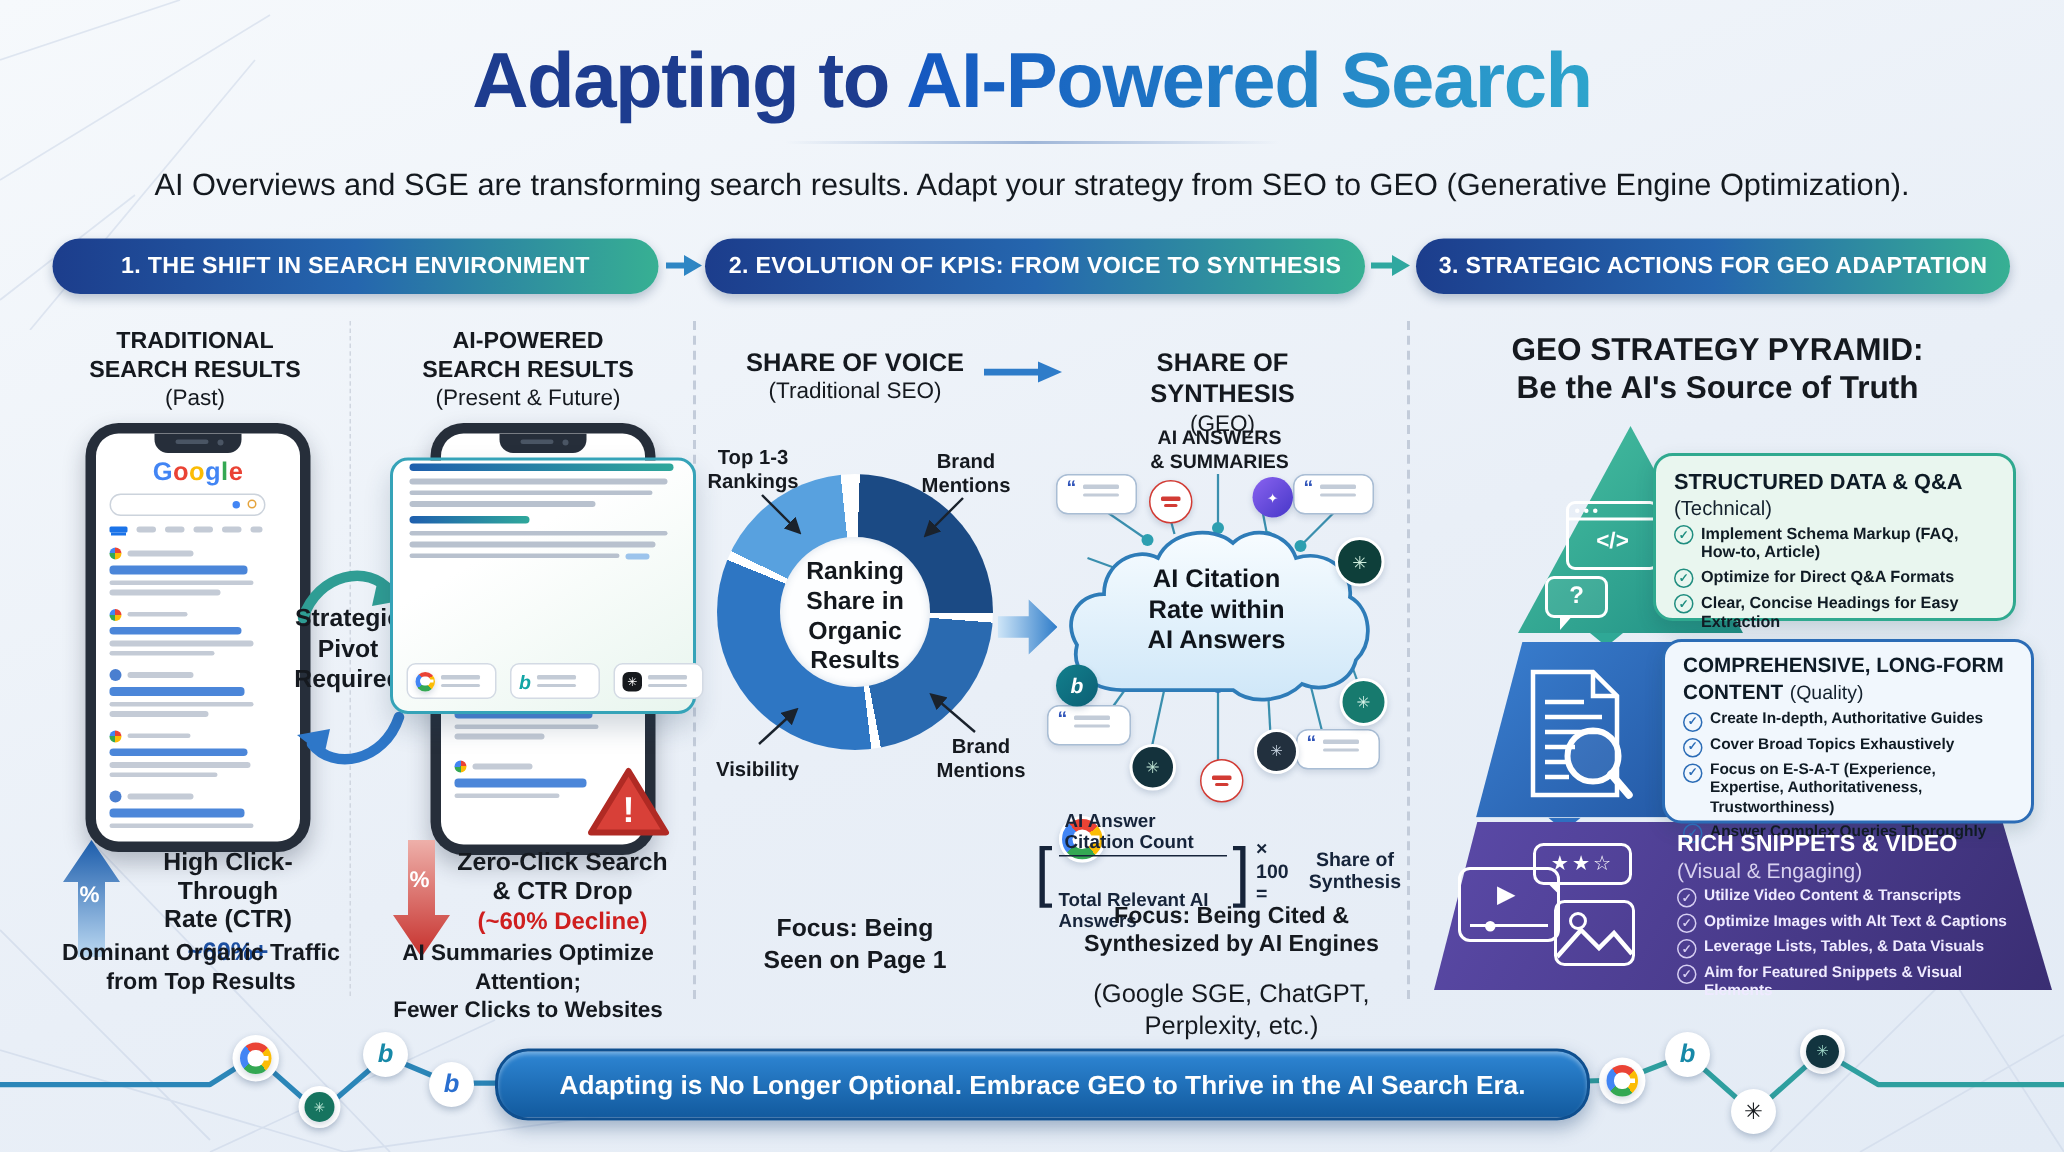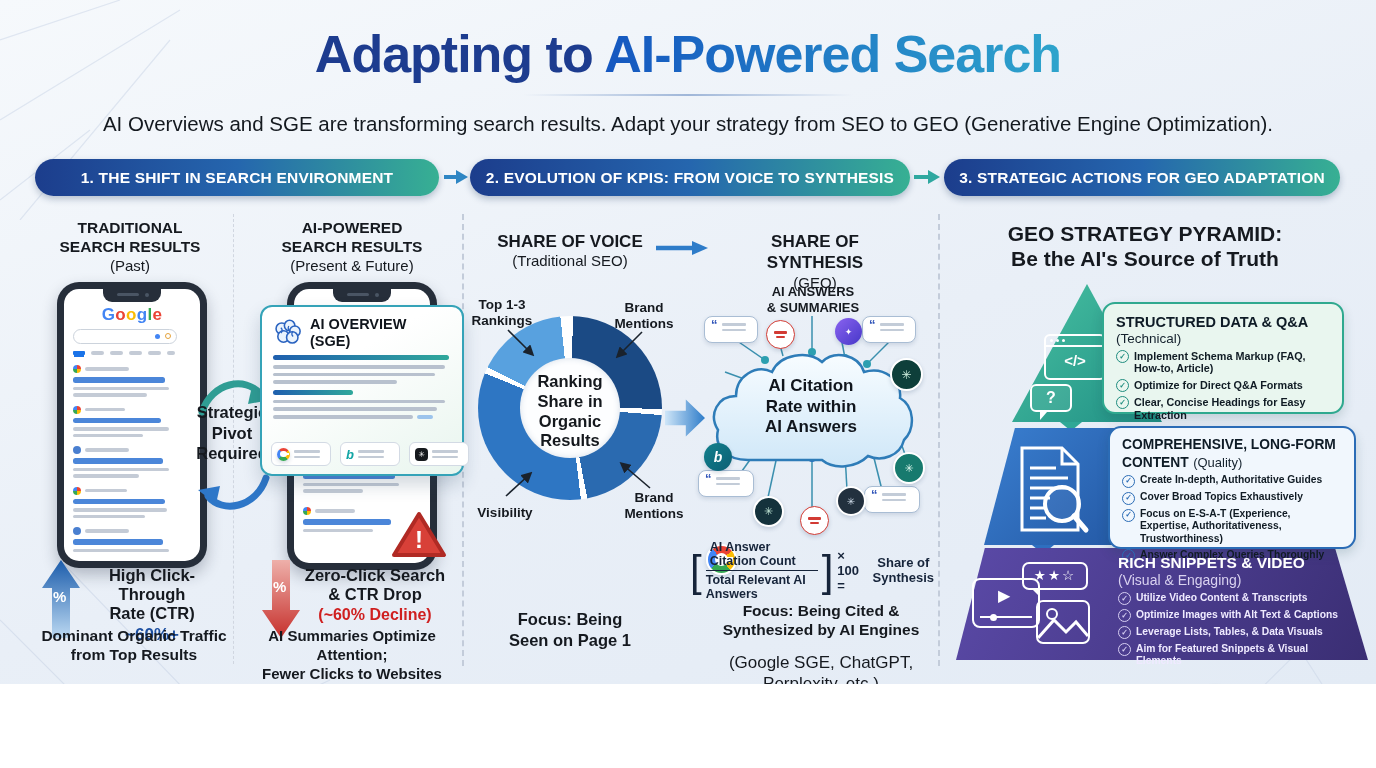--- a/index.html
+++ b/index.html
@@ -1,16 +1,16 @@
 <!DOCTYPE html>
 <html><head>
 <meta charset="utf-8">
 <style>
   html,body{margin:0;padding:0;}
-  .stage{position:relative;width:1376px;height:684px;overflow:hidden;
+  .stage{position:relative;width:1376px;height:768px;overflow:hidden;
     background:linear-gradient(160deg,#f6f9fc 0%,#e9eff7 55%,#e3ebf5 100%);
     font-family:"Liberation Sans",sans-serif;color:#15191f;}
   .abs{position:absolute;}
   .ctr{text-align:center;}
   .b{font-weight:bold;}
   
   .title{top:24px;left:0;width:100%;text-align:center;font-size:52px;font-weight:bold;letter-spacing:-1px;}
   .title .pfx{color:#1d3c8f;}
   .title .hl{background:linear-gradient(90deg,#1557c0,#2ea4cc);-webkit-background-clip:text;background-clip:text;color:transparent;}
   .title-rule{top:94px;left:523px;width:330px;height:2px;background:linear-gradient(90deg,transparent,#9fb6d8,transparent);}
@@ -53,21 +53,21 @@
     display:flex;align-items:flex-start;gap:4px;padding:3px 6px;box-sizing:border-box;}
   .qb .q{color:#2d52b8;font-weight:bold;font-size:13px;line-height:.8;}
   .qb .lines{display:flex;flex-direction:column;gap:3px;margin-top:3px;}
   .qb .lines i{display:block;width:24px;height:2.5px;background:#c3ccd8;border-radius:1px;}
   .cir{border-radius:50%;display:flex;align-items:center;justify-content:center;box-shadow:0 2px 4px rgba(40,70,110,.2);}
   .ring{background:#fff;}
   .gring{position:relative;background:conic-gradient(from -40deg,#ea4335 0 25%,#fbbc05 0 50%,#34a853 0 75%,#4285f4 0);}
   .gring::before{content:"";position:absolute;inset:26%;border-radius:50%;background:#fff;}
   .gring::after{content:"";position:absolute;right:8%;top:42%;width:38%;height:16%;background:#fff;}
   
-  .frac{display:flex;flex-direction:column;align-items:center;font-size:12.5px;font-weight:bold;color:#16243a;}
+  .frac{display:flex;flex-direction:column;align-items:center;font-size:12.5px;font-weight:bold;color:#16243a;gap:20px;}
   .frac .num{padding:0 4px 2px;border-bottom:1.8px solid #16243a;}
   .frac .den{padding-top:2px;}
   .brk{font-size:42px;font-weight:400;color:#16243a;transform:scaleY(1.05);line-height:1;}
   
   .pcard{border-radius:13px;box-sizing:border-box;padding:9px 12px;box-shadow:0 5px 11px rgba(30,70,80,.18);}
   .bullet{display:flex;gap:5px;align-items:flex-start;line-height:1.2;margin-top:3.5px;}
   .chk{flex:0 0 auto;width:11px;height:11px;border-radius:50%;border:1.4px solid #1f8d7f;color:#1f8d7f;
     font-size:8px;display:flex;align-items:center;justify-content:center;margin-top:.5px;font-weight:bold;}
   .chk.blue{border-color:#2b6cb6;color:#2b6cb6;}
   .chk.lav{border-color:#d6cef2;color:#d6cef2;}
@@ -231,36 +231,20 @@
             <span class="fav g"></span>
             <span class="gbar" style="width:40px;"></span>
           </div>
         <div class="bbar" style="width:88px;margin-top:4px;"></div>
         <div class="gbar" style="width:70px;margin-top:4px;"></div>
       </div>
     </div>
   </div>
 
   <div class="abs aicard" style="left:260px;top:305px;width:200px;height:167px;">
-    <div style="display:flex;align-items:center;gap:8px;padding:9px 10px 4px;">
-      <svg width="30" height="28" viewBox="0 0 34 32">
-        <g fill="#eaf3fd" stroke="#2a63c0" stroke-width="1.8">
-          <circle cx="11" cy="11" r="6.5"></circle>
-            <circle cx="20" cy="7.5" r="6"></circle>
-            <circle cx="26" cy="14" r="6"></circle>
-          <circle cx="13" cy="20" r="6.5"></circle>
-            <circle cx="23" cy="21" r="6.5"></circle>
-        </g>
-        <path d="M10 10 q3 3 0 6 M19 8 q-2 4 2 6 M24 14 q-3 3 0 6" stroke="#2a63c0" stroke-width="1.5" fill="none"></path>
-      </svg>
-      <div style="font-size:14.5px;font-weight:bold;line-height:1.15;color:#10151c;">
-        <div>AI OVERVIEW</div>
-        <div>(SGE)</div>
-      </div>
-    </div>
     <div style="padding:2px 11px 0;">
       <div class="grad-bar" style="width:176px;"></div>
       <div class="mbar" style="width:172px;margin-top:5px;"></div>
       <div class="mbar" style="width:162px;margin-top:4px;"></div>
       <div class="mbar" style="width:124px;margin-top:4px;"></div>
       <div class="grad-bar" style="width:80px;margin-top:6px;"></div>
       <div class="mbar" style="width:172px;margin-top:5px;"></div>
       <div class="mbar" style="width:164px;margin-top:4px;"></div>
       <div style="display:flex;gap:4px;align-items:center;margin-top:4px;">
         <span class="mbar" style="width:140px;"></span>
@@ -643,14 +627,15 @@
 
   <div class="abs badge" style="left:1066px;top:705px;width:31px;height:31px;">
     <span class="cir gring" style="width:21px;height:21px;"></span>
     </div>
   <div class="abs badge" style="left:1110px;top:688px;width:30px;height:30px;color:#1789a8;font-weight:bold;font-style:italic;font-size:17px;">b</div>
   <div class="abs badge" style="left:1154px;top:726px;width:30px;height:30px;color:#16191d;font-size:15px;">✳</div>
   <div class="abs badge" style="left:1200px;top:686px;width:30px;height:30px;">
     <span class="cir" style="width:22px;height:22px;background:#12343f;color:#9fd8c8;font-size:10px;">✳</span>
     </div>
 
+  <div class="abs banner" style="left:330px;top:699px;width:726px;height:44px;">Adapting is No Longer Optional. Embrace GEO to Thrive in the AI Search Era.</div>
 
 </div>
 
 </body></html>

